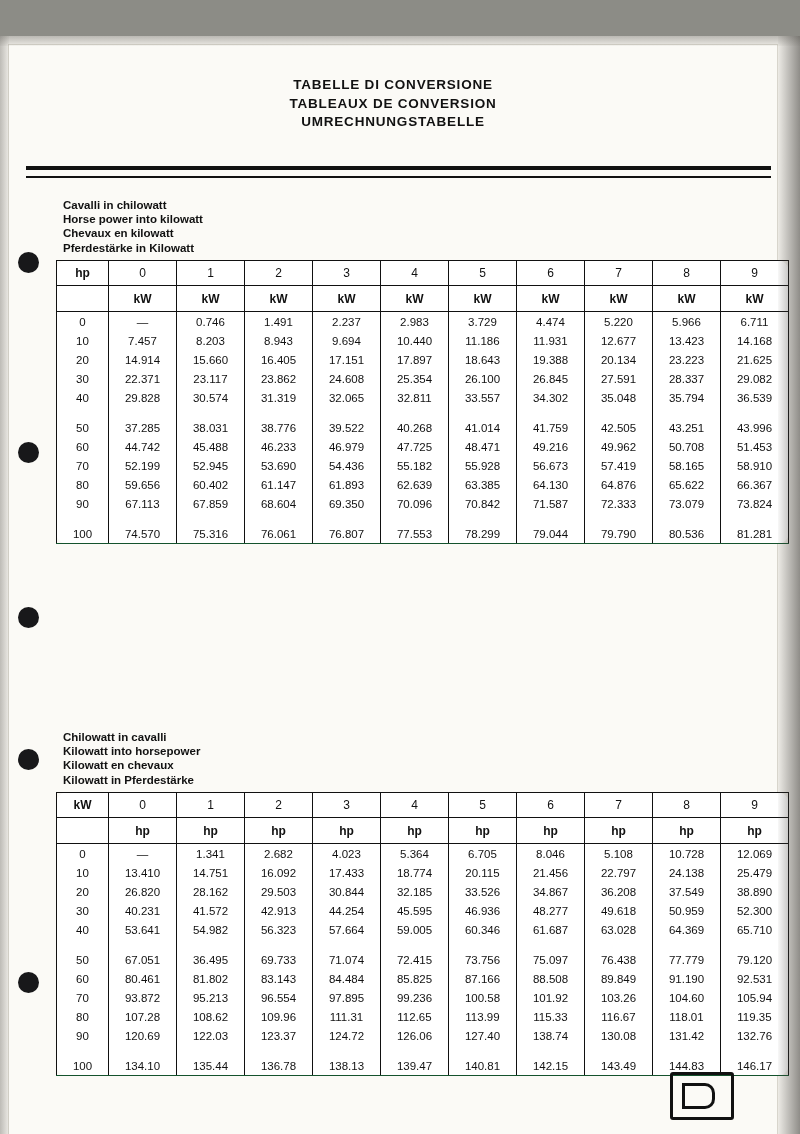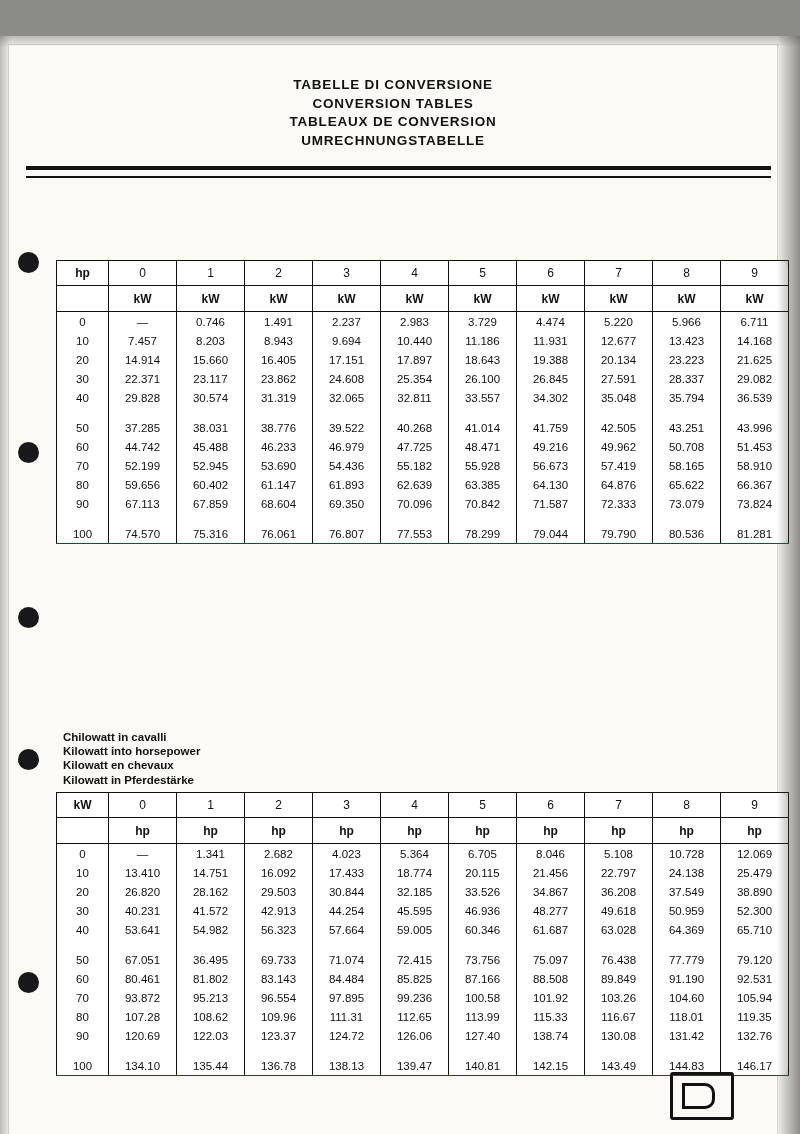--- a/index.html
+++ b/index.html
@@ -198,34 +198,39 @@
   }
 </style>
 </head>
 <body>
 
 <div class="page">
   <div class="sheet">
 
     <div class="title-block">
       <div>TABELLE DI CONVERSIONE</div>
-      <div>CONVERSION TABLES</div>
       <div>TABLEAUX DE CONVERSION</div>
       <div>UMRECHNUNGSTABELLE</div>
     </div>
 
     <div class="rule-thick" style="top:122px;"></div>
     <div class="rule-thin" style="top:132px;"></div>
 
     <div class="hole" style="top:208px;"></div>
     <div class="hole" style="top:398px;"></div>
     <div class="hole" style="top:563px;"></div>
     <div class="hole" style="top:705px;"></div>
     <div class="hole" style="top:928px;"></div>
 
+    <div class="caption" style="top:154px;">
+      <div>Cavalli in chilowatt</div>
+      <div>Horse power into kilowatt</div>
+      <div>Chevaux en kilowatt</div>
+      <div>Pferdestärke in Kilowatt</div>
+    </div>
 
     <table class="conv" id="tbl1" style="left:48px; top:216px; width:697px;">
       <colgroup>
         <col class="c0">
           <col class="cx">
           <col class="cx">
           <col class="cx">
           <col class="cx">
           <col class="cx">
         <col class="cx">

